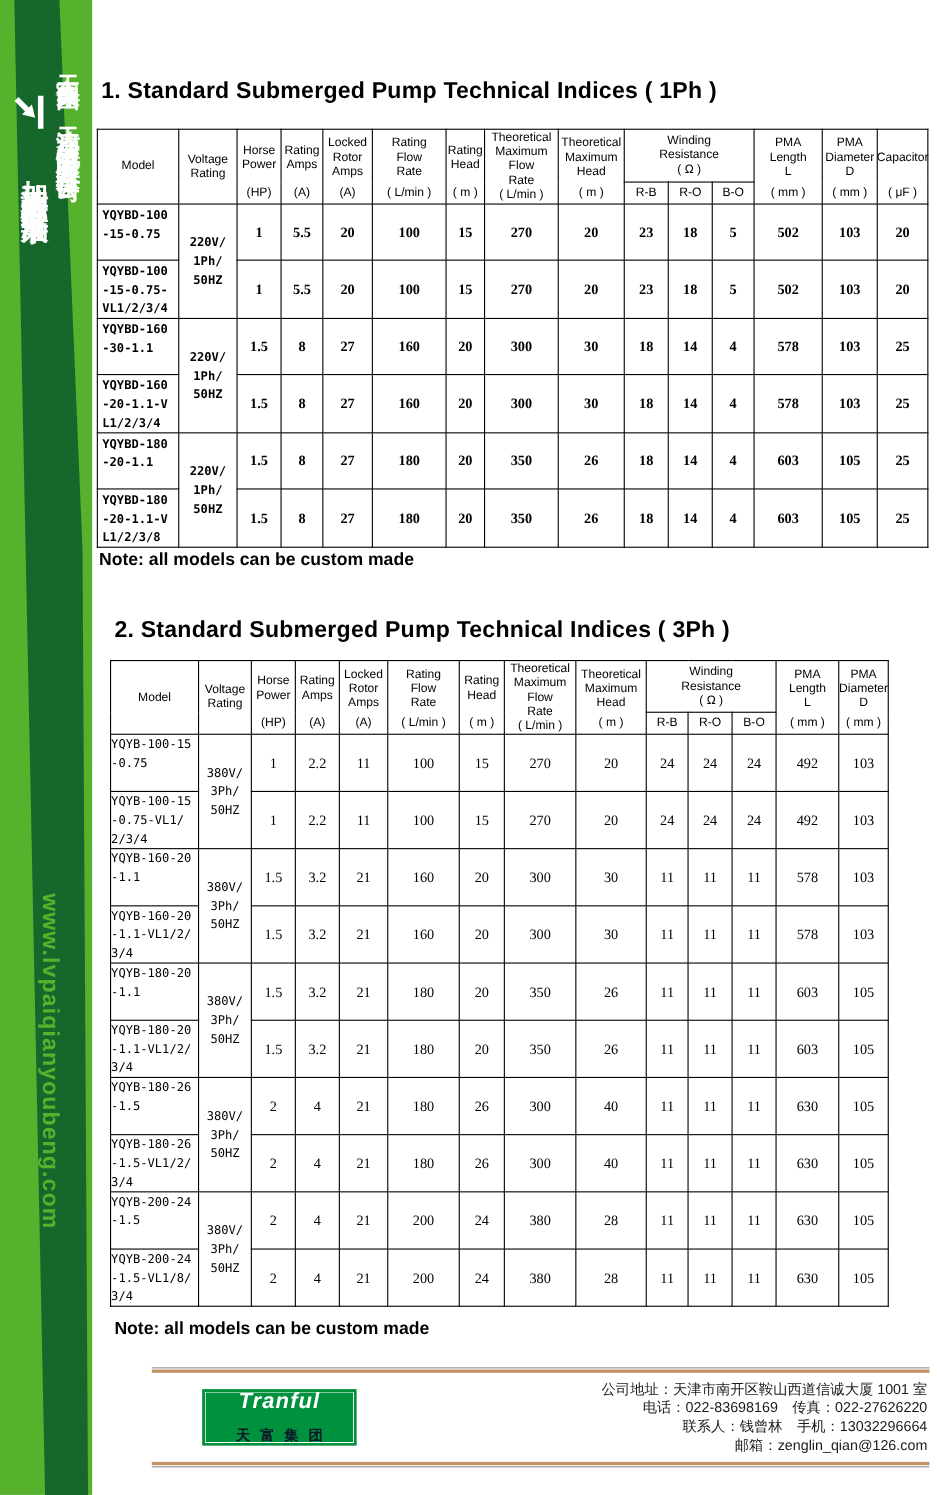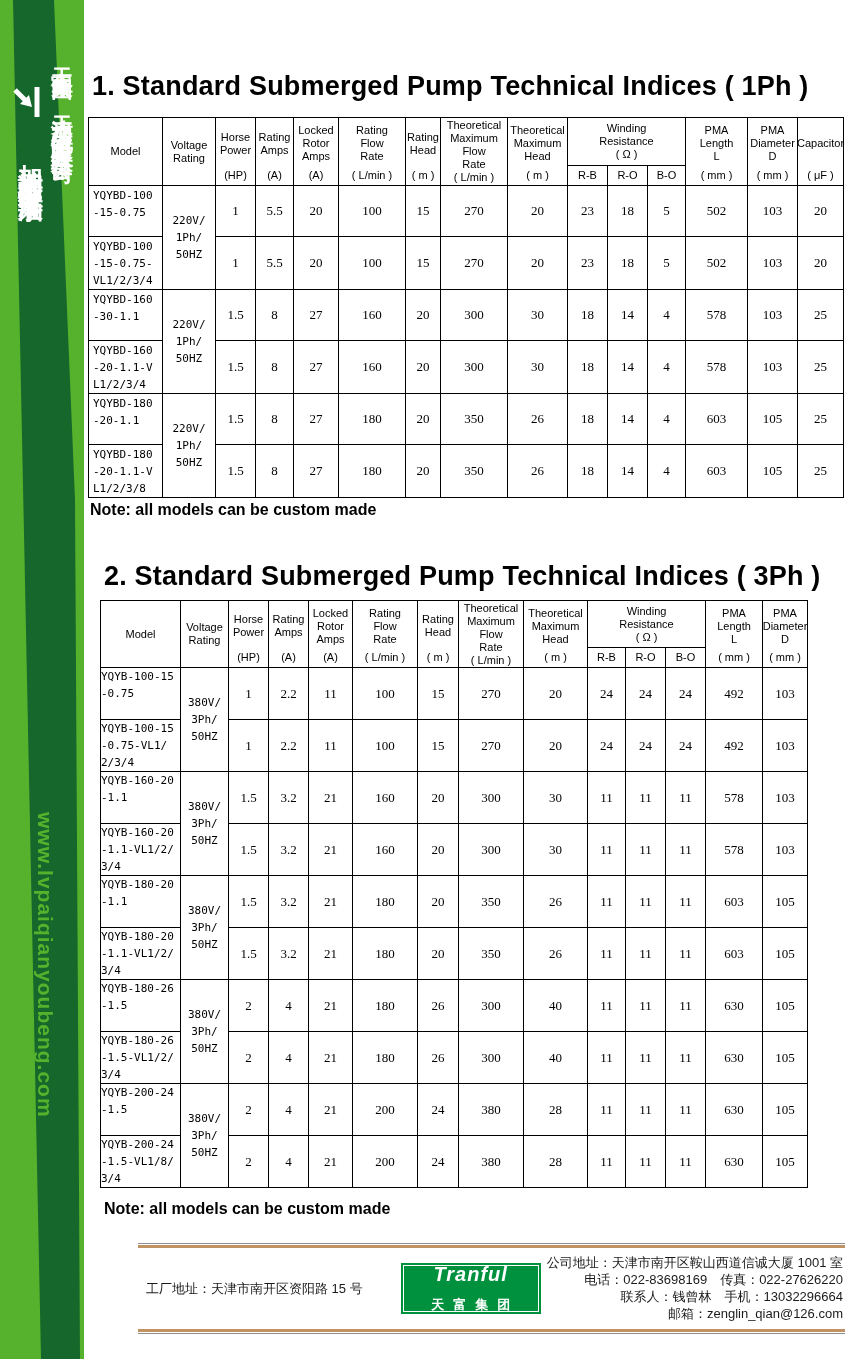--- a/index.html
+++ b/index.html
@@ -9,61 +9,61 @@
   }
   
   .sidebar{position:absolute;left:0;top:0;width:84px;height:1359px;}
   .sidebar svg{display:block;}
   .v-text{position:absolute;writing-mode:vertical-rl;text-orientation:mixed;line-height:1;white-space:nowrap;}
   .brand-v{left:51px;top:50px;font-size:22px;font-weight:bold;color:#ffffff;letter-spacing:4px;}
   .product-v{left:18px;top:143px;font-size:25px;font-weight:bold;color:#ffffff;letter-spacing:4px;}
   .url-v{left:35px;top:812px;font-size:21px;font-weight:bold;color:#55b22c;letter-spacing:1px;}
   .arrow-wrap{position:absolute;left:12px;top:84px;width:30px;height:40px;}
   
-  .sec-title{position:absolute;font-size:27px;font-weight:bold;letter-spacing:0.2px;white-space:nowrap;}
+  .sec-title{position:absolute;font-size:21px;font-weight:bold;letter-spacing:0.2px;white-space:nowrap;}
   #title1{left:92px;top:71px;}
   #title2{left:104px;top:561px;}
   .note{position:absolute;font-size:16px;font-weight:bold;white-space:nowrap;}
   #note1{left:90px;top:501px;}
   #note2{left:104px;top:1200px;}
   
   table.spec{position:absolute;border-collapse:collapse;table-layout:fixed;}
   #tbl1{left:88px;top:117px;width:755px;}
   #tbl2{left:100px;top:600px;width:707px;}
   table.spec th,table.spec td{border:1px solid #000;padding:0;}
   table.spec th{font-weight:normal;font-size:11px;line-height:13px;text-align:center;vertical-align:middle;}
   .t1 thead tr.h-main{height:48px;}
   .t2 thead tr.h-main{height:47px;}
   thead tr.h-sub{height:20px;}
   .hwrap{display:flex;flex-direction:column;align-items:stretch;}
   .t1 .hwrap{height:66px;}
   .t2 .hwrap{height:65px;}
   .hl{flex:1;display:flex;align-items:center;justify-content:center;white-space:pre-line;}
   .hu{padding-bottom:3px;white-space:pre;}
   th.winding .wl{white-space:pre-line;}
-  .t1 tbody tr{height:51px;}
+  .t1 tbody tr{height:51px;font-weight:bold;}
   .t2 tbody tr{height:52px;}
   td.model{font-family:"DejaVu Sans Mono",monospace;font-size:11px;line-height:17px;
            text-align:left;vertical-align:top;word-break:break-all;padding:1px 5px 0 4px;}
   .t1 td.model{padding:1px 5px 0 4px;}
   td.voltage{font-family:"DejaVu Sans Mono",monospace;font-size:11px;line-height:17px;
              text-align:center;vertical-align:middle;white-space:pre-line;}
   td.num{font-family:"Liberation Serif",serif;font-size:13px;text-align:center;vertical-align:middle;}
   
   .footer{position:absolute;left:138px;top:1243px;width:707px;}
   .rule .dark{height:1px;background:#8f8f8f;}
   .rule .tan{height:3px;background:#c19264;}
   .rule .gap{height:1px;}
   .footer-body{display:flex;align-items:center;padding:6px 2px 7px 8px;}
   .f-left{font-size:13px;line-height:23px;color:#1a1a1a;text-align:center;white-space:nowrap;}
   .f-logo{margin-left:38px;width:136px;height:47px;background:#00913e;border:2px solid #00913e;
           box-shadow:inset 0 0 0 1px #ffffff;display:flex;flex-direction:column;align-items:center;
           justify-content:center;flex:none;}
   .f-logo .en{color:#fff;font-size:20px;font-weight:bold;font-style:italic;line-height:20px;letter-spacing:1px;}
-  .f-logo .cn{color:#ffffff;font-size:13px;font-weight:bold;letter-spacing:9px;line-height:16px;margin-top:13px;text-indent:9px;}
+  .f-logo .cn{color:#0f172a;font-size:13px;font-weight:bold;letter-spacing:9px;line-height:16px;margin-top:13px;text-indent:9px;}
   .f-right{flex:1;font-size:13px;line-height:17px;color:#1a1a1a;text-align:right;white-space:nowrap;}
 </style>
 </head>
 <body>
 
 <div class="sidebar">
   <svg width="84" height="1359" viewBox="0 0 84 1359" preserveAspectRatio="none">
     <rect x="0" y="0" width="84" height="1359" fill="#56b22c"></rect>
     <polygon points="13,0 54,0 75,500 80,1359 41,1359" fill="#15672b"></polygon>
   </svg>
@@ -593,21 +593,20 @@
 <div id="note2" class="note">Note: all models can be custom made</div>
 
 <div class="footer">
   <div class="rule">
     <div class="dark"></div>
       <div class="gap"></div>
       <div class="tan"></div>
   </div>
   <div class="footer-body">
     <div class="f-left">
-      <div>工厂地址：天津市南开区资阳路 15 号</div>
     </div>
     <div class="f-logo">
       <div class="en">Tranful</div>
       <div class="cn">天富集团</div>
     </div>
     <div class="f-right">
       <div>公司地址：天津市南开区鞍山西道信诚大厦 1001 室</div>
       <div>电话：022-83698169　传真：022-27626220</div>
       <div>联系人：钱曾林　手机：13032296664</div>
       <div>邮箱：zenglin_qian@126.com</div>

